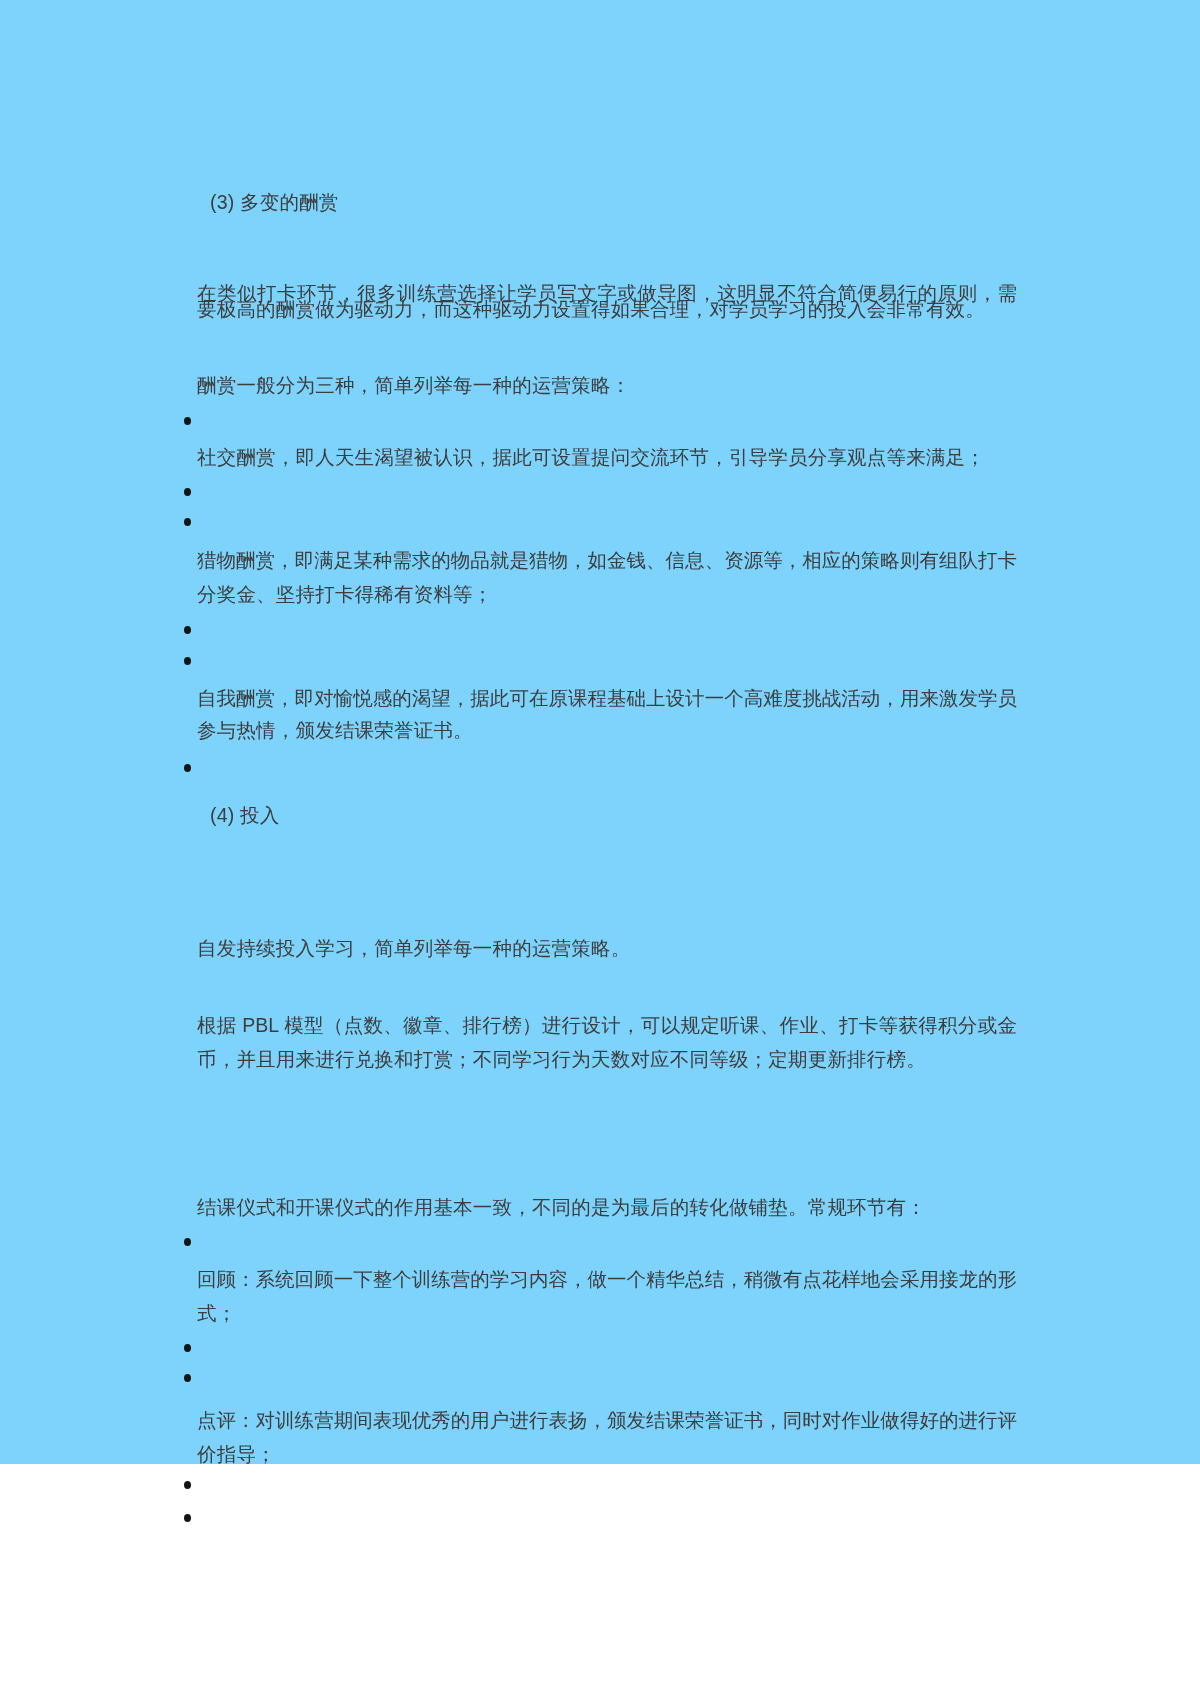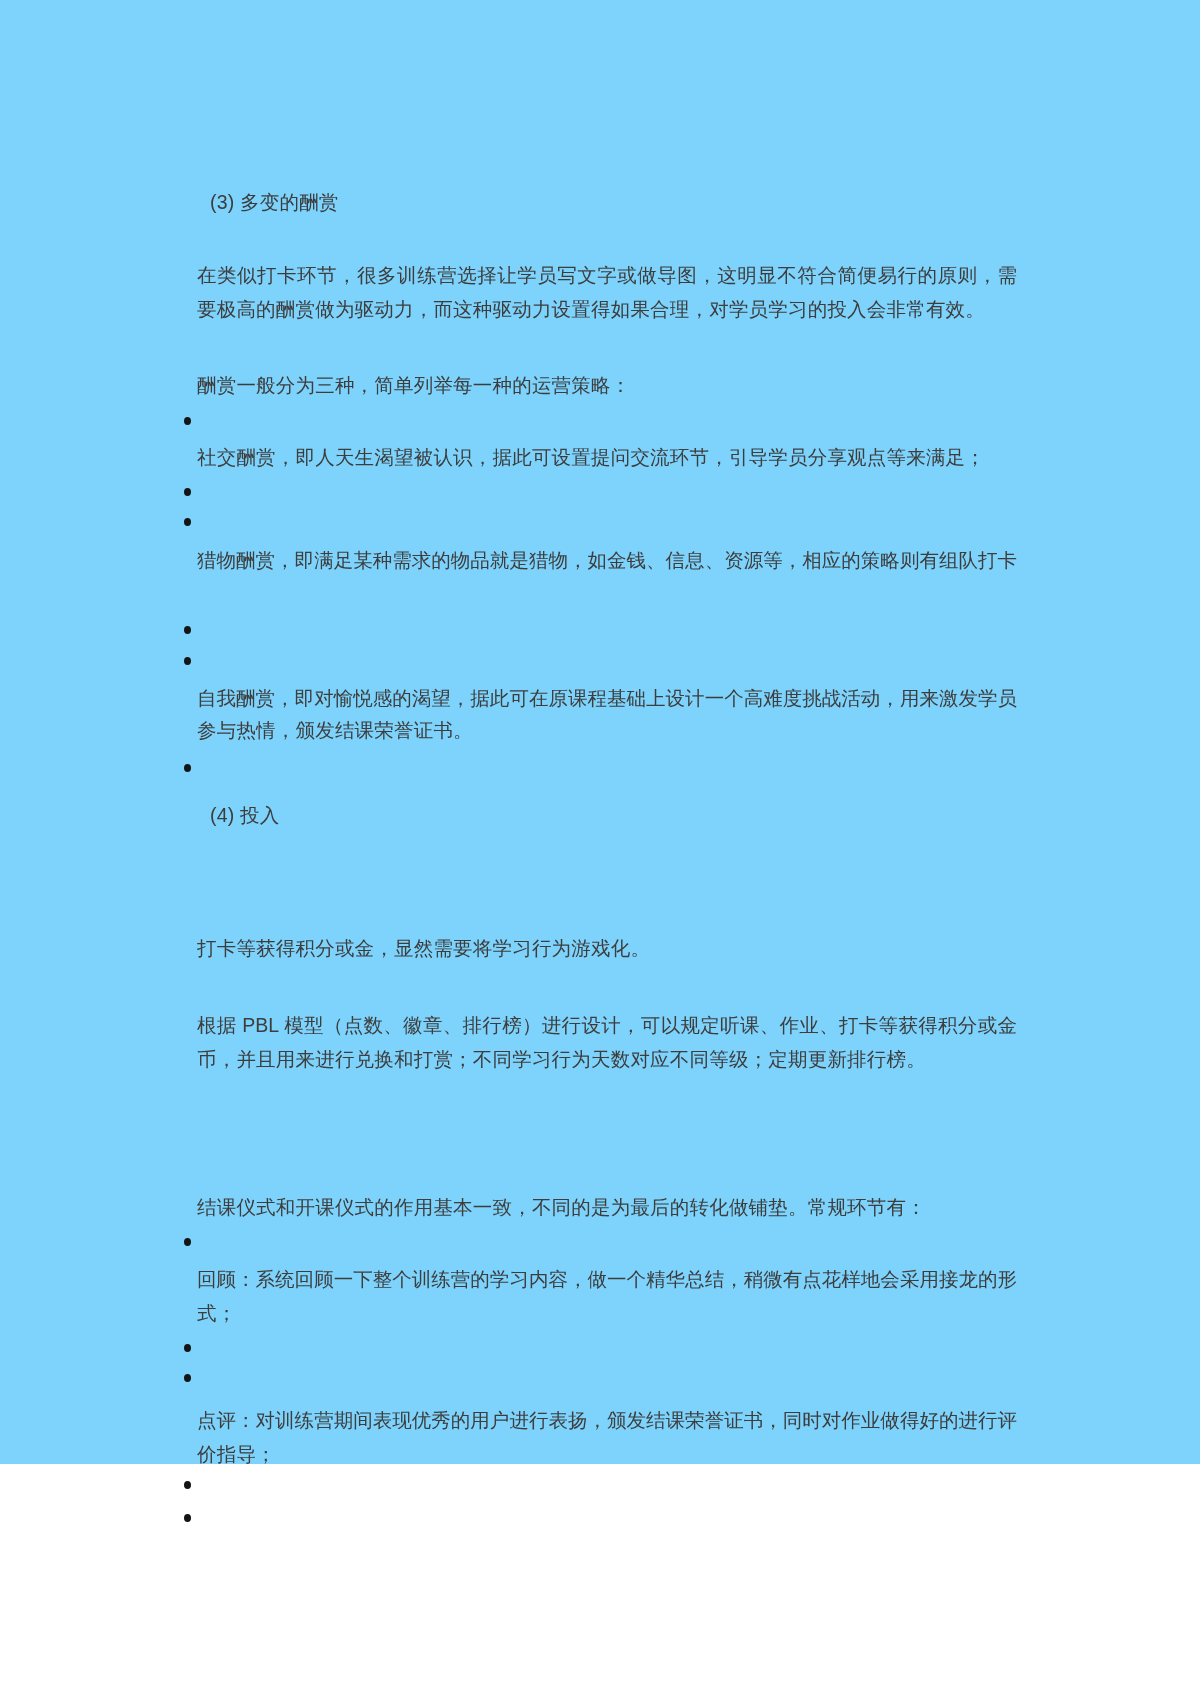--- a/index.html
+++ b/index.html
@@ -27,45 +27,46 @@
     background:#141414;border-radius:50%;
   }
 </style>
 </head>
 <body>
 
 <div class="doc">
 
   <div class="h ind" style="top:192px">(3) 多变的酬赏</div>
 
-  <div class="ln j" style="top:265px">在类似打卡环节，很多训练营选择让学员写文字或做导图，这明显不符合简便易行的原则，需</div>
+  <div class="ln j" style="top:283px">在类似打卡环节，很多训练营选择让学员写文字或做导图，这明显不符合简便易行的原则，需</div>
   <div class="ln" style="top:299px">要极高的酬赏做为驱动力，而这种驱动力设置得如果合理，对学员学习的投入会非常有效。</div>
 
   <div class="ln" style="top:375px">酬赏一般分为三种，简单列举每一种的运营策略：</div>
 
   <div class="bullet" style="top:417px"></div>
 
   <div class="ln" style="top:447px">社交酬赏，即人天生渴望被认识，据此可设置提问交流环节，引导学员分享观点等来满足；</div>
 
   <div class="bullet" style="top:488px"></div>
   <div class="bullet" style="top:518px"></div>
 
   <div class="ln j" style="top:550px">猎物酬赏，即满足某种需求的物品就是猎物，如金钱、信息、资源等，相应的策略则有组队打卡</div>
+  <div class="ln" style="top:584px">分奖金、坚持打卡得稀有资料等；</div>
 
   <div class="bullet" style="top:626px"></div>
   <div class="bullet" style="top:657px"></div>
 
   <div class="ln j" style="top:688px">自我酬赏，即对愉悦感的渴望，据此可在原课程基础上设计一个高难度挑战活动，用来激发学员</div>
   <div class="ln" style="top:720px">参与热情，颁发结课荣誉证书。</div>
 
   <div class="bullet" style="top:764px"></div>
 
   <div class="h ind" style="top:805px">(4) 投入</div>
 
-  <div class="ln" style="top:938px">打卡等获得积分或金，显然需要将学习行为游戏化。</div>
+  <div class="ln" style="top:938px">自发持续投入学习，简单列举每一种的运营策略。</div>
 
   <div class="ln j" style="top:1015px">根据 PBL 模型（点数、徽章、排行榜）进行设计，可以规定听课、作业、打卡等获得积分或金</div>
   <div class="ln" style="top:1049px">币，并且用来进行兑换和打赏；不同学习行为天数对应不同等级；定期更新排行榜。</div>
 
 
   <div class="ln" style="top:1197px">结课仪式和开课仪式的作用基本一致，不同的是为最后的转化做铺垫。常规环节有：</div>
 
   <div class="bullet" style="top:1238px"></div>
 
   <div class="ln j" style="top:1269px">回顾：系统回顾一下整个训练营的学习内容，做一个精华总结，稍微有点花样地会采用接龙的形</div>

